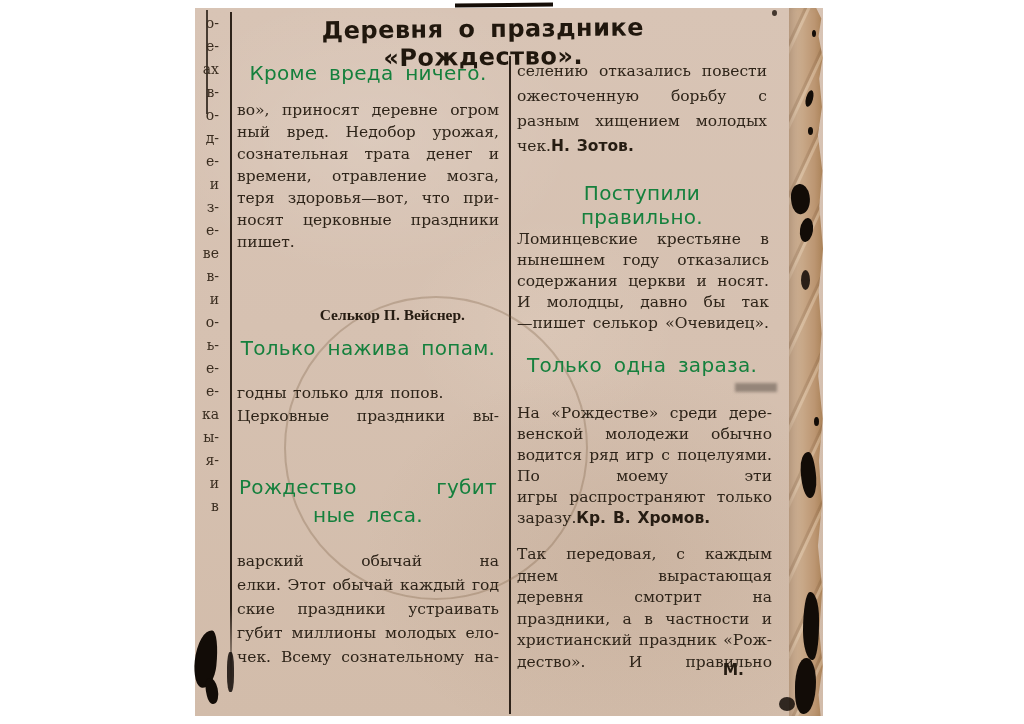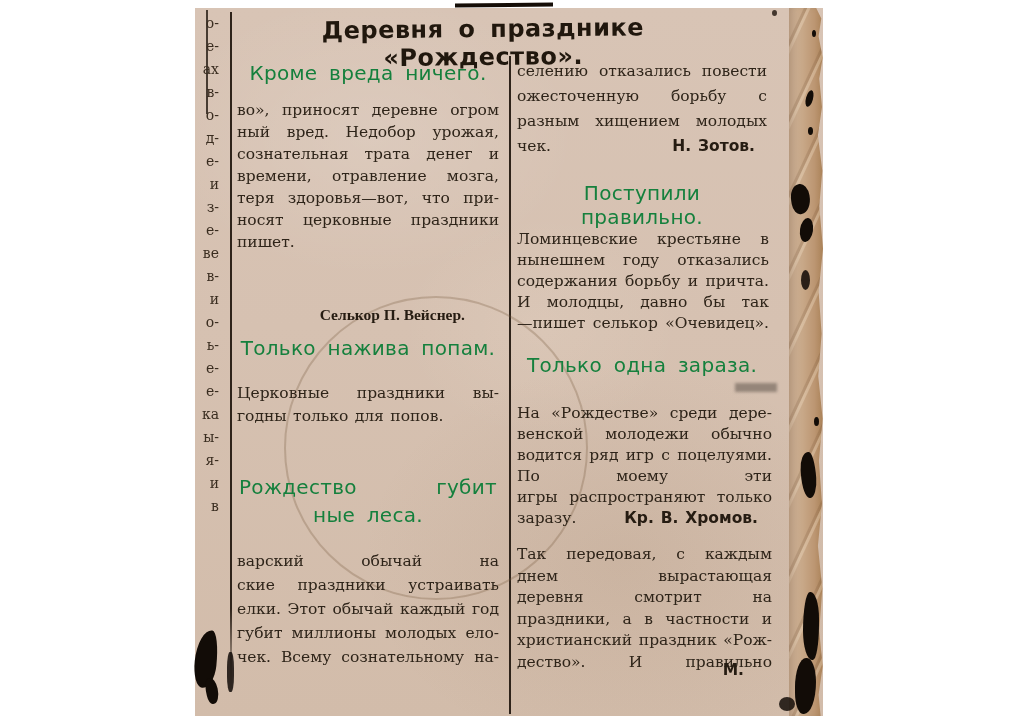--- a/index.html
+++ b/index.html
@@ -34,21 +34,21 @@
   #top-line { left:455px; top:3px;   width:98px; height:4px; background:#150e08; transform:rotate(-0.6deg); }
   
   .headline {
     position:absolute; font-family:"DejaVu Sans", sans-serif; font-weight:normal;
     font-size:20px; letter-spacing:.3px; word-spacing:5px; color:#15803d;
   }
   .para { position:absolute; color:#2e2419; font-size:15.5px; word-spacing:1.5px; }
   .para .line { overflow:hidden; }
   .j { text-align:justify; }
   .j::after { content:""; display:inline-block; width:100%; height:0; }
-  .sigline { display:flex; justify-content:space-between; align-items:baseline; }
+  .sigline { display:flex; justify-content:flex-start; align-items:baseline; }
   .sig { position:absolute; font-family:"DejaVu Sans", sans-serif; font-weight:bold;
          font-size:15.5px; color:#261c12; }
   .sig-inline { font-family:"DejaVu Sans", sans-serif; font-weight:bold; color:#261c12; }
   #title {
     position:absolute; left:248px; top:15px; width:470px; margin:0;
     text-align:center; font-family:"DejaVu Sans", sans-serif; font-weight:bold;
     font-size:24px; letter-spacing:.5px; word-spacing:6px; color:#20170d;
     transform:rotate(-0.6deg);
   }
   
@@ -160,51 +160,51 @@
     <div class="line j">сознательная трата денег и</div>
     <div class="line j">времени, отравление мозга, по-</div>
     <div class="line j">теря здоровья—вот, что при-</div>
     <div class="line j">носят церковные праздники де-</div>
     <div class="line">пишет.</div>
   </div>
   <div id="lsig1" class="sig">Селькор П. Вейснер.</div>
 
   <div id="lh2" class="headline">Только нажива попам.</div>
   <div id="lp2" class="para">
+    <div class="line">годны только для попов.</div>
     <div class="line j">Церковные праздники вы-</div>
-    <div class="line">годны только для попов.</div>
   </div>
 
   <div id="lh3" class="headline">
     <div class="hline j">Рождество губит хвой-</div>
     <div class="hline center">ные леса.</div>
   </div>
   <div id="lp3" class="para">
     <div class="line j">варский обычай на рождествен-</div>
+    <div class="line j">елки. Этот обычай каждый год</div>
     <div class="line j">ские праздники устраивать</div>
-    <div class="line j">елки. Этот обычай каждый год</div>
     <div class="line j">губит миллионы молодых ело-</div>
     <div class="line j">чек. Всему сознательному на-</div>
   </div>
 
   <div id="rp1" class="para">
     <div class="line j">селению отказались повести</div>
     <div class="line j">ожесточенную борьбу с безоб-</div>
     <div class="line j">разным хищением молодых ело-</div>
     <div class="line sigline">
       <span>чек.</span>
       <span class="sig-inline">Н. Зотов.</span>
     </div>
   </div>
 
   <div id="rh4" class="headline">Поступили правильно.</div>
   <div id="rp2" class="para">
     <div class="line j">Ломинцевские крестьяне в</div>
     <div class="line j">нынешнем году отказались от</div>
-    <div class="line j">содержания борьбу и причта.</div>
+    <div class="line j">содержания церкви и носят.</div>
     <div class="line j">И молодцы, давно бы так надо,</div>
     <div class="line j">—пишет селькор «Очевидец».</div>
   </div>
 
   <div id="rh5" class="headline">Только одна зараза.</div>
   <div id="rp3" class="para">
     <div class="line j">На «Рождестве» среди дере-</div>
     <div class="line j">венской молодежи обычно про-</div>
     <div class="line j">водится ряд игр с поцелуями.</div>
     <div class="line j">По моему эти «рождественские»</div>

